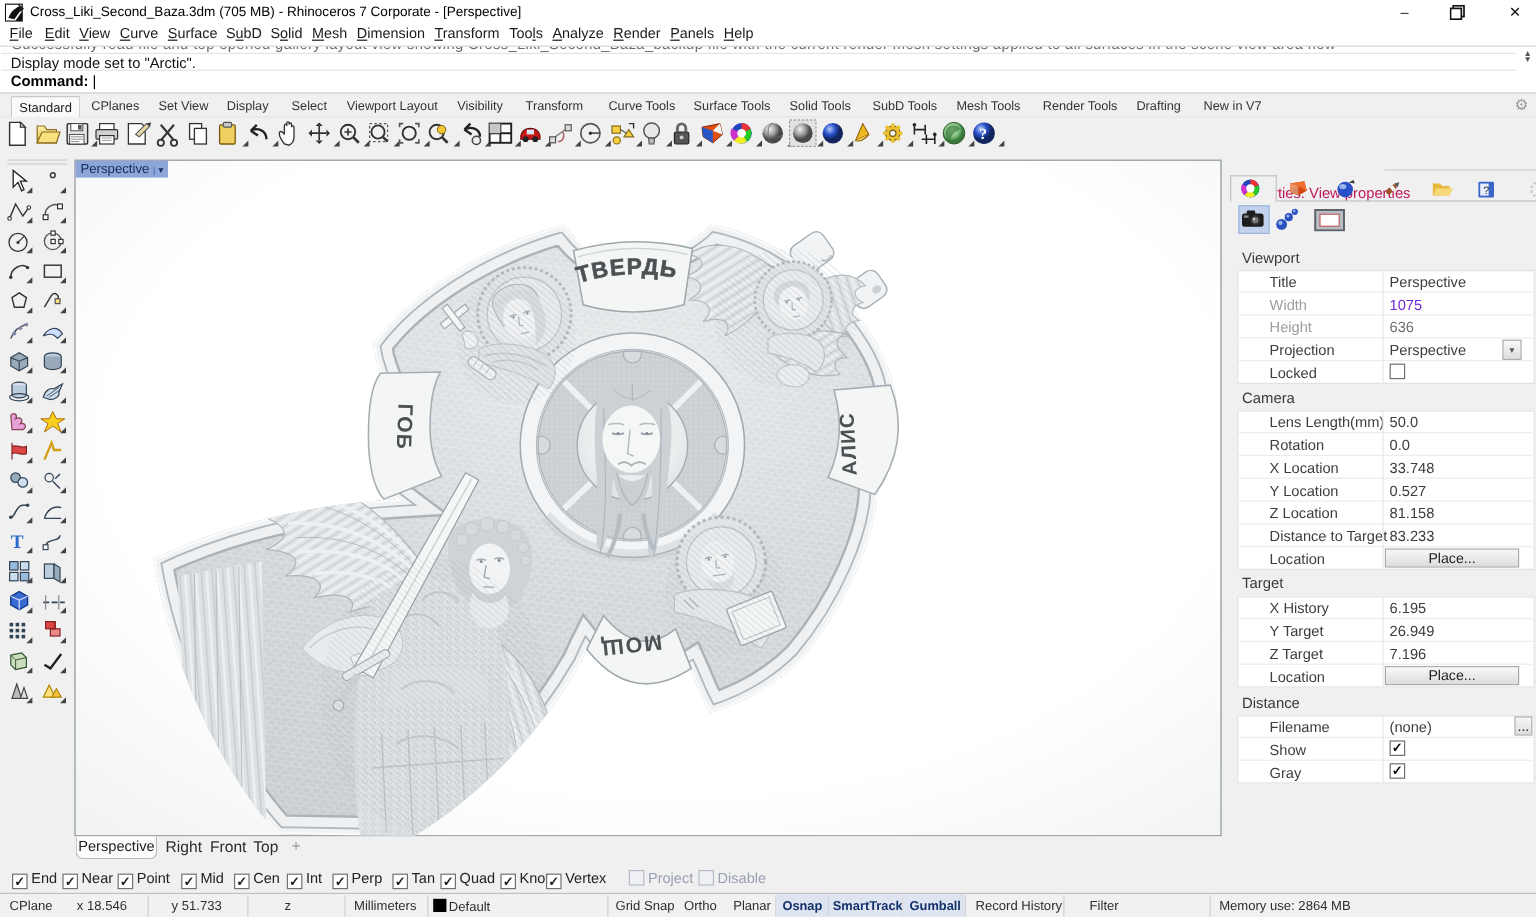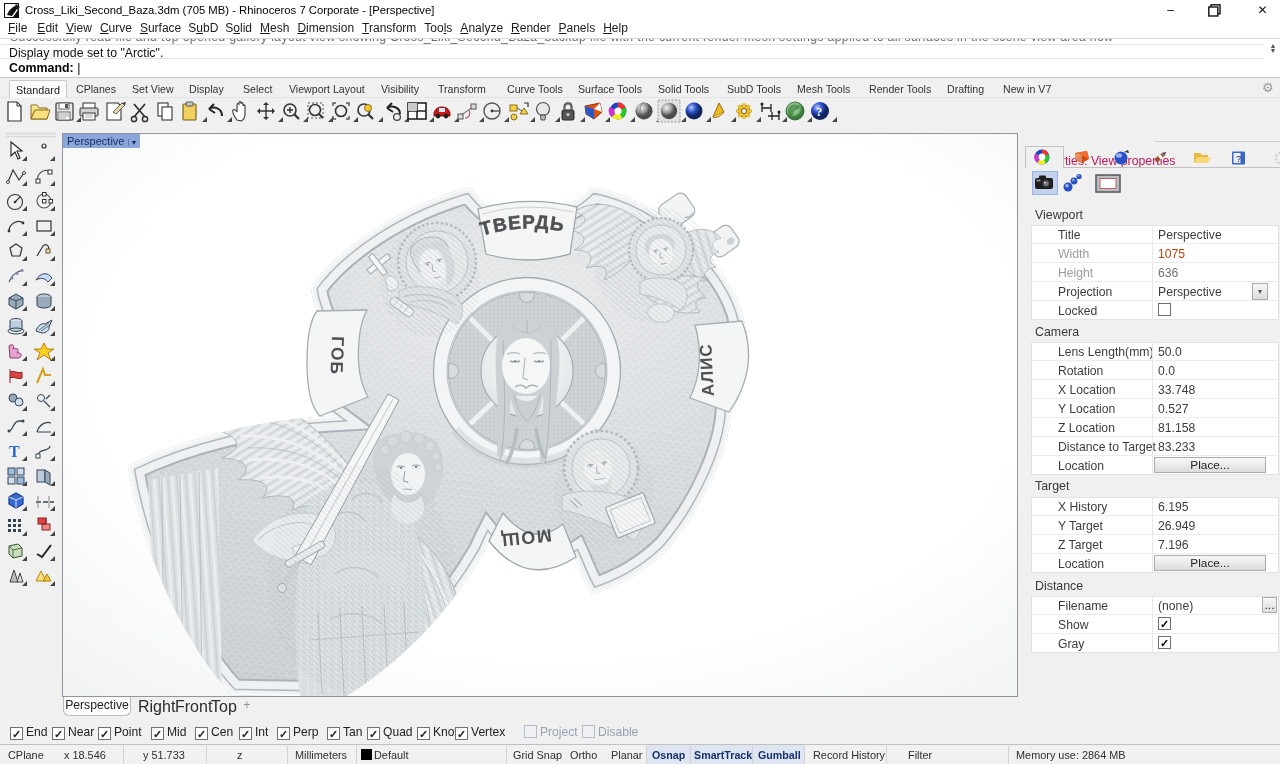--- a/index.html
+++ b/index.html
@@ -37,21 +37,21 @@
 #rpanel{left:1020px;top:126px;width:260px;height:581px;background:#f0f0f0;border-bottom:1px solid #d9d9d9;}
 .sechdr{position:absolute;left:15px;font-size:12.4px;color:#3a3a3a;}
 .prow{position:absolute;left:0;width:246px;height:19px;border-bottom:1px solid #ececec;}
 .plab{position:absolute;left:27px;top:3px;font-size:12.2px;color:#3d3d3d;}
 .pvtext{position:absolute;left:7px;top:3px;font-size:12.2px;color:#3d3d3d;}
 .gray{color:#9c9c9c;}
 .pbtn{position:absolute;background:linear-gradient(#f8f8f8,#dcdcdc);border:1px solid #ababab;font-size:11.8px;color:#222;text-align:center;}
 .cb{position:absolute;width:13px;height:13px;background:#fff;border:1px solid #707070;font-size:11px;line-height:12px;text-align:center;color:#000;font-weight:bold;}
 
 #vptabs{left:0;top:697px;width:1280px;height:22px;background:#f0f0f0;}
-#vptabs .t{position:absolute;top:1px;font-size:16px;color:#2b2b2b;}
+#vptabs .t{position:absolute;top:1px;font-size:13px;color:#2b2b2b;}
 #vptabact{left:63px;top:0px;width:68px;height:19px;background:#fcfcfc;border:1px solid #b9b9b9;border-top:none;border-radius:0 0 6px 6px;text-align:center;font-size:12.2px;color:#222;padding-top:1px;}
 
 #osnap{left:0;top:719px;width:1280px;height:25px;background:#f0f0f0;}
 .os{position:absolute;top:6px;height:13px;font-size:12.1px;color:#222;white-space:nowrap;}
 .os .bx{display:inline-block;width:13px;height:13px;border:1px solid #707070;background:#fff;vertical-align:-2px;margin-right:3px;font-size:11px;line-height:12px;text-align:center;font-weight:bold;}
 .os.dim{color:#99a0b2;}
 .os.dim .bx{border-color:#b8bcc6;background:#eef0f4;}
 
 #statusbar{left:0;top:744px;width:1280px;height:20px;background:#f1f1f1;border-top:1px solid #c0c0c0;}
 #statusbar .sg{position:absolute;top:4px;font-size:10.9px;color:#2e2e2e;white-space:nowrap;}
@@ -839,21 +839,21 @@
 
   <div class="sechdr" style="top:82px">Viewport</div>
   <div class="abs" style="left:11px;top:99px;width:248px;height:95px;background:#fff;border:1px solid #e2e2e2"></div>
   <div class="abs" style="left:11px;top:99px;width:248px">
     <div class="prow" style="top:0">
         <span class="plab" style="left:27px">Title</span>
         <span class="pvtext" style="left:127px">Perspective</span>
       </div>
     <div class="prow" style="top:19px">
         <span class="plab gray" style="left:27px">Width</span>
-        <span class="pvtext" style="left:127px;color:#c2410c">1075</span>
+        <span class="pvtext" style="left:127px;color:#6d28d9">1075</span>
       </div>
     <div class="prow" style="top:38px">
         <span class="plab gray" style="left:27px">Height</span>
         <span class="pvtext" style="left:127px;color:#707070">636</span>
       </div>
     <div class="prow" style="top:57px">
         <span class="plab" style="left:27px">Projection</span>
         <span class="pvtext" style="left:127px">Perspective</span>
       <div class="pbtn" style="left:221px;top:1px;width:16px;height:17px;font-size:8px;line-height:16px;color:#555">▾</div>
       </div>

